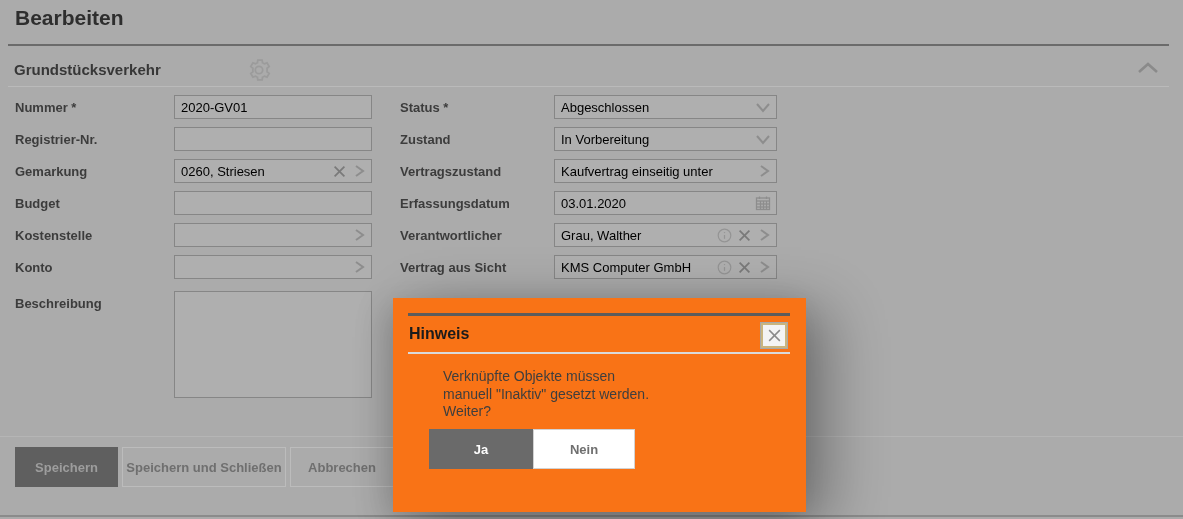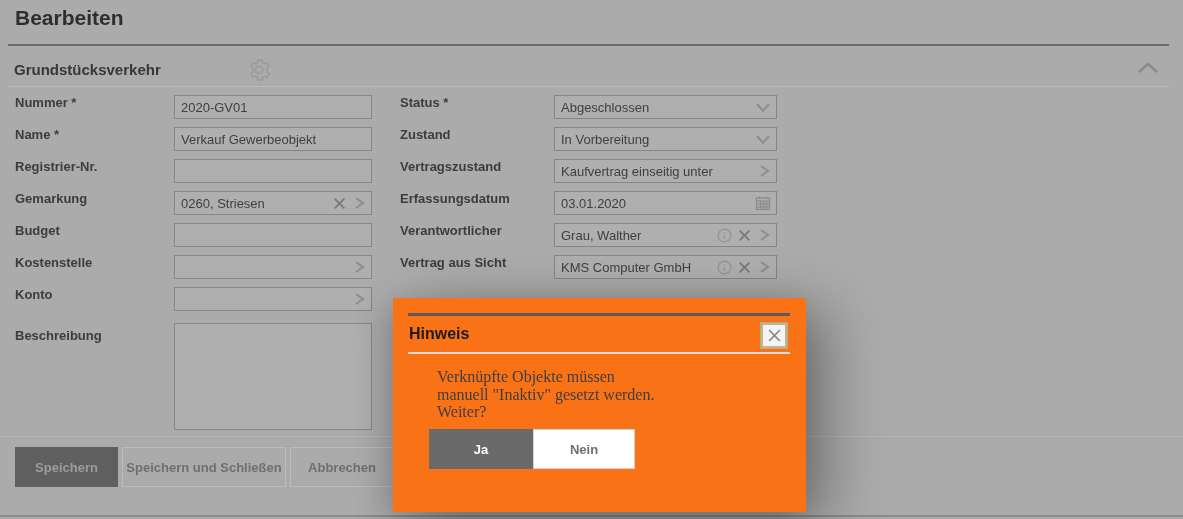--- a/index.html
+++ b/index.html
@@ -13,33 +13,33 @@
   .page-title { position:absolute; left:15px; top:6px; font-size:21px; font-weight:bold; color:#2e2e2e; }
   .hr-dark  { position:absolute; left:8px; width:1161px; top:44px; height:2px; background:#6b6b6b; }
   .hr-light { position:absolute; left:8px; width:1161px; top:86px; height:1px; background:#bababa; }
   .section-title { position:absolute; left:14px; top:61px; font-size:15px; font-weight:bold; color:#373737; }
   .gear-btn { position:absolute; left:245px; top:57px; width:28px; height:28px; background:transparent; border:none; cursor:pointer; }
   .collapse-btn { position:absolute; left:1136px; top:60px; width:24px; height:18px; background:transparent; border:none; cursor:pointer; }
   
   .col { position:absolute; top:95px; display:flex; flex-direction:column; gap:8px; }
   .col-left  { left:15px; }
   .col-right { left:400px; }
-  .row { display:flex; align-items:flex-start; height:24px; }
+  .row { display:flex; align-items:center; height:24px; }
   .row.tall { height:auto; align-items:flex-start; margin-top:4px; }
   .lbl { font-size:13px; font-weight:bold; color:#3c3c3c; }
   .col-left  .lbl { width:159px; }
   .col-right .lbl { width:154px; }
   .row.tall .lbl { padding-top:5px; }
   .field {
     display:flex; align-items:center;
     height:24px; background:#afafaf; border:1px solid #868686;
   }
   .col-left  .field { width:198px; }
   .col-right .field { width:223px; }
-  .field .val { flex:1; padding:0 6px; font-size:13px; color:#404040; white-space:nowrap; overflow:hidden; }
+  .field .val { flex:1; padding:0 6px; font-size:13px; color:#000000; white-space:nowrap; overflow:hidden; }
   .field .icons { display:flex; align-items:center; gap:6px; padding-right:5px; flex:none; }
   .textarea { width:198px; height:107px; background:#afafaf; border:1px solid #868686; }
   .icon { display:inline-flex; cursor:pointer; line-height:0; }
   
   .actions { position:absolute; left:15px; top:447px; display:flex; gap:4px; }
   .btn { height:40px; font-size:13px; font-weight:bold; cursor:pointer; font-family:inherit; }
   .btn-dark { width:103px; background:#5f5f5f; border:none; color:#9d9d9d; }
   .btn-outline { background:transparent; border:1px solid #bcbcbc; color:#6f6f6f; }
   .btn-sc { width:164px; }
   .btn-cancel { width:104px; }
@@ -54,21 +54,21 @@
   }
   .dialog-topbar { position:absolute; left:15px; right:16px; top:15px; height:3px; background:#5c5c5c; }
   .dialog-title { position:absolute; left:16px; top:27px; font-size:16px; font-weight:bold; color:#1b1b1b; }
   .dialog-close {
     position:absolute; left:367px; top:24px; width:28px; height:27px;
     background:#f4f4f4; border:1px solid #a8a8a8;
     box-shadow:inset 0 0 0 2px #c9b57f;
     display:flex; align-items:center; justify-content:center; cursor:pointer;
   }
   .dialog-sep { position:absolute; left:15px; right:16px; top:54px; height:2px; background:#dadada; }
-  .dialog-body { position:absolute; left:44px; top:70px; font-size:16px; color:#3e3e3e; line-height:17.5px;font-family:Liberation Serif, serif; }
+  .dialog-body { position:absolute; left:50px; top:70px; font-size:14px; color:#3e3e3e; line-height:17.5px; }
   .dialog-actions { position:absolute; left:36px; top:131px; display:flex; }
   .btn-yes { width:104px; background:#6a6a6a; border:none; color:#fdfdfd; }
   .btn-no  { width:102px; background:#ffffff; border:1px solid #d2d2d2; color:#6f6f6f; }
 </style>
 </head>
 <body>
 
 <div class="page-title">Bearbeiten</div>
 <div class="hr-dark"></div>
 
@@ -87,26 +87,20 @@
 <div class="hr-light"></div>
 
 <div class="col col-left">
   <div class="row">
     <span class="lbl">Nummer *</span>
     <div class="field">
       <span class="val">2020-GV01</span>
     </div>
   </div>
   <div class="row">
-    <span class="lbl">Name *</span>
-    <div class="field">
-      <span class="val">Verkauf Gewerbeobjekt</span>
-    </div>
-  </div>
-  <div class="row">
     <span class="lbl">Registrier-Nr.</span>
     <div class="field">
       <span class="val"></span>
     </div>
   </div>
   <div class="row">
     <span class="lbl">Gemarkung</span>
     <div class="field">
       <span class="val">0260, Striesen</span>
       <span class="icons">

